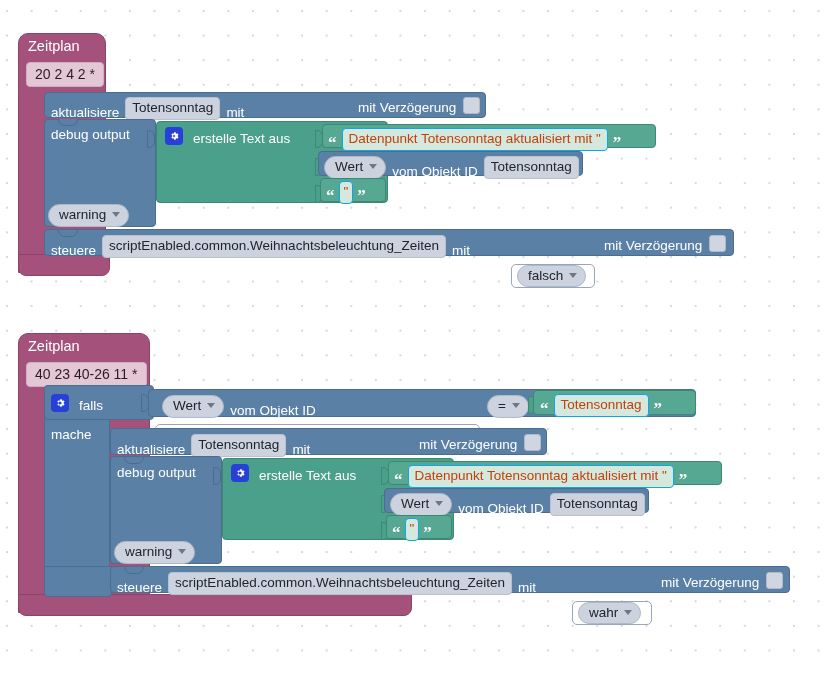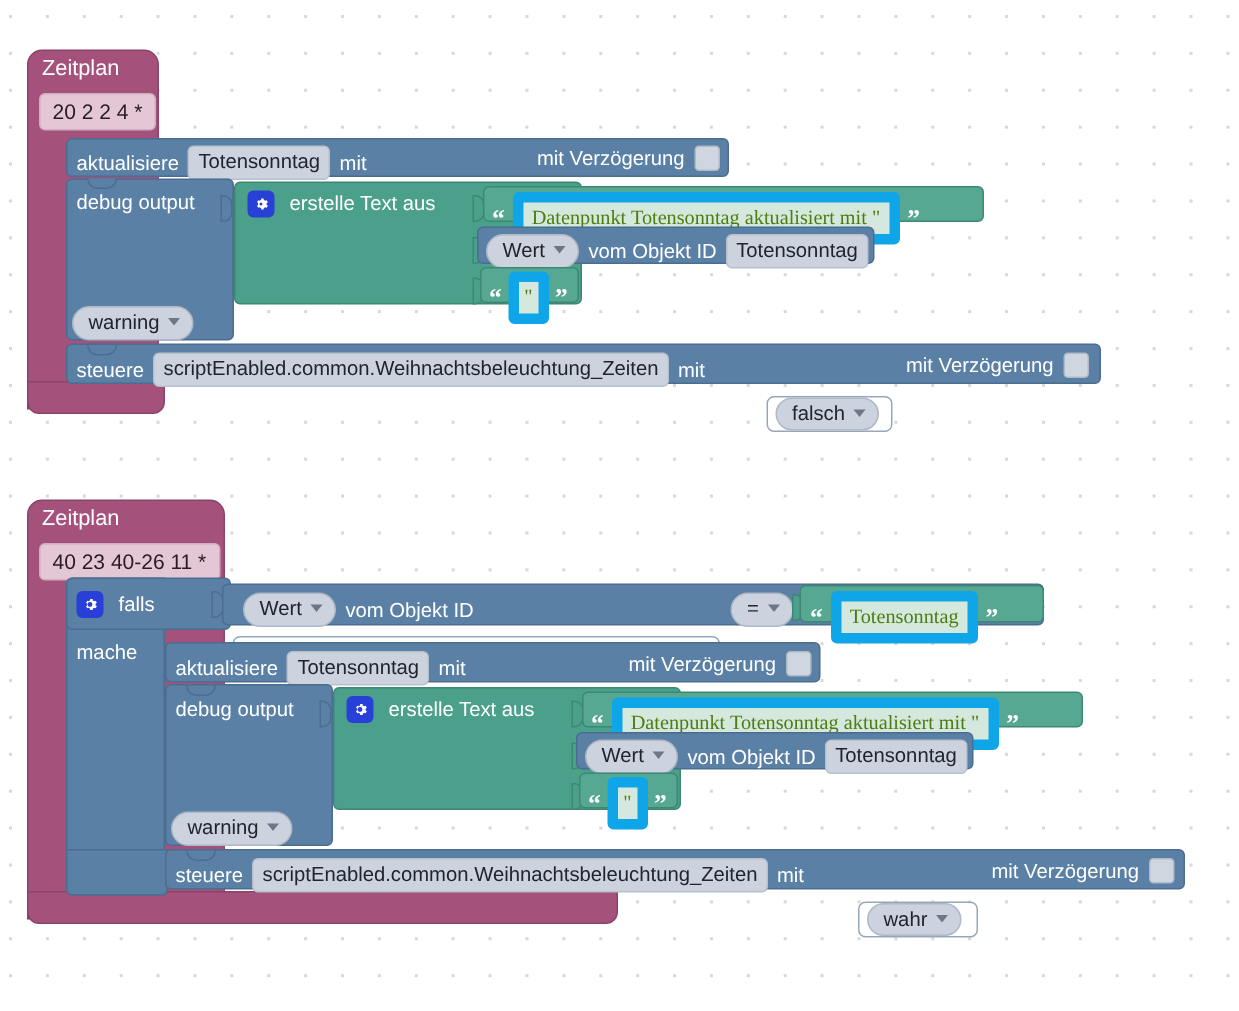--- a/index.html
+++ b/index.html
@@ -30,21 +30,21 @@
   .lbl{color:#ffffff;font-size:13.5px;line-height:1;white-space:nowrap;}
 
   
   .field{
     display:inline-block;background:#ccd3de;border:1px solid #b7c0cd;
     border-radius:4px;color:#20252c;font-size:13.5px;line-height:1;
     padding:3px 6px 4px;white-space:nowrap;vertical-align:middle;
   }
   .field.hatfield{background:#e4c7d5;border-color:#d0aec0;color:#2a1b23;
     font-size:14px;padding:4px 8px 5px;border-radius:4px;}
-  .field.txtfield{background:#d4e8de;border:7px solid #0ea5e9;color:#4d7c0f;font-family:Liberation Serif, serif;}
+  .field.txtfield{background:#d4e8de;border:1px solid #0ea5e9;color:#c2410c;}
 
   
   .dd{
     display:inline-flex;align-items:center;gap:6px;
     background:#ccd3de;border:1px solid #aeb8c6;border-radius:12px;
     color:#20252c;font-size:13.5px;line-height:1;padding:3px 8px 4px 10px;
     white-space:nowrap;vertical-align:middle;
   }
   .dd .arw{width:0;height:0;border-left:4px solid transparent;
     border-right:4px solid transparent;border-top:5px solid #6d7785;}
@@ -65,33 +65,33 @@
   .gear svg{display:block;}
 
   
   .q{color:#ffffff;font-size:17px;font-weight:bold;line-height:1;
      font-family:"Liberation Serif", serif;}
 
   
   .notch{position:absolute;width:18px;height:6px;border-radius:0 0 7px 7px;}
   .plug{position:absolute;width:6px;height:16px;border-radius:0 6px 6px 0;}
 
-  .row{position:absolute;display:flex;align-items:center;}
+  .row{position:absolute;display:flex;align-items:flex-end;}
 </style>
 </head>
 <body>
 
 <div class="blk c-hat" style="left:18px;top:33px;width:88px;height:240px;border-radius:10px 10px 0 0;"></div>
 <div class="blk c-hat" style="left:18px;top:254px;width:92px;height:22px;border-radius:0 0 8px 8px;"></div>
 
 <div class="row" style="left:28px;top:39px;">
   <span class="lbl" style="font-size:14.5px;">Zeitplan</span>
 </div>
 <div class="row" style="left:26px;top:62px;">
-  <span class="field hatfield">20 2 2 4 *</span>
+  <span class="field hatfield">20 2 4 2 *</span>
 </div>
 
 <div class="blk c-stmt" style="left:44px;top:92px;width:442px;height:26px;border-radius:4px;"></div>
 <div class="row" style="left:51px;top:97px;">
   <span class="lbl">aktualisiere</span>
   <span class="field" style="margin:0 6px;">Totensonntag</span>
   <span class="lbl">mit</span>
 </div>
 <div class="sock" style="left:265px;top:93px;width:84px;height:24px;">
   <span class="dd">

